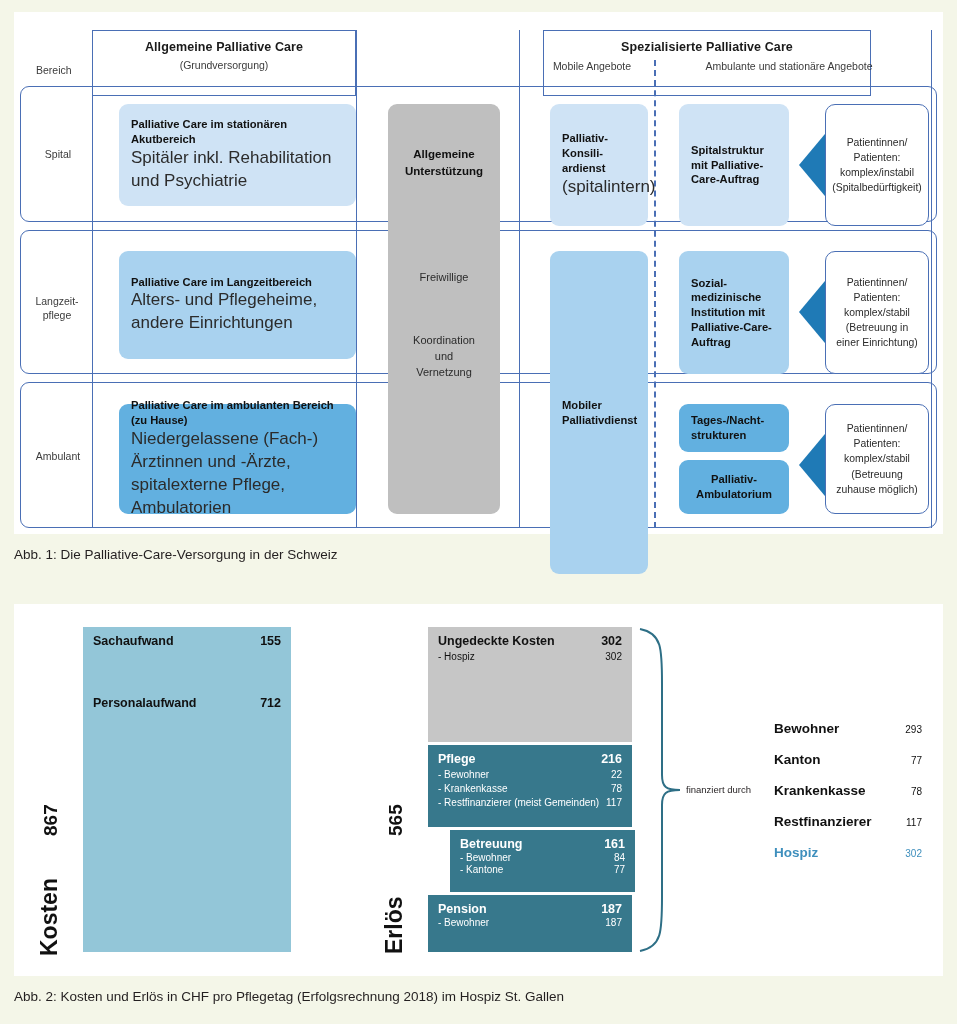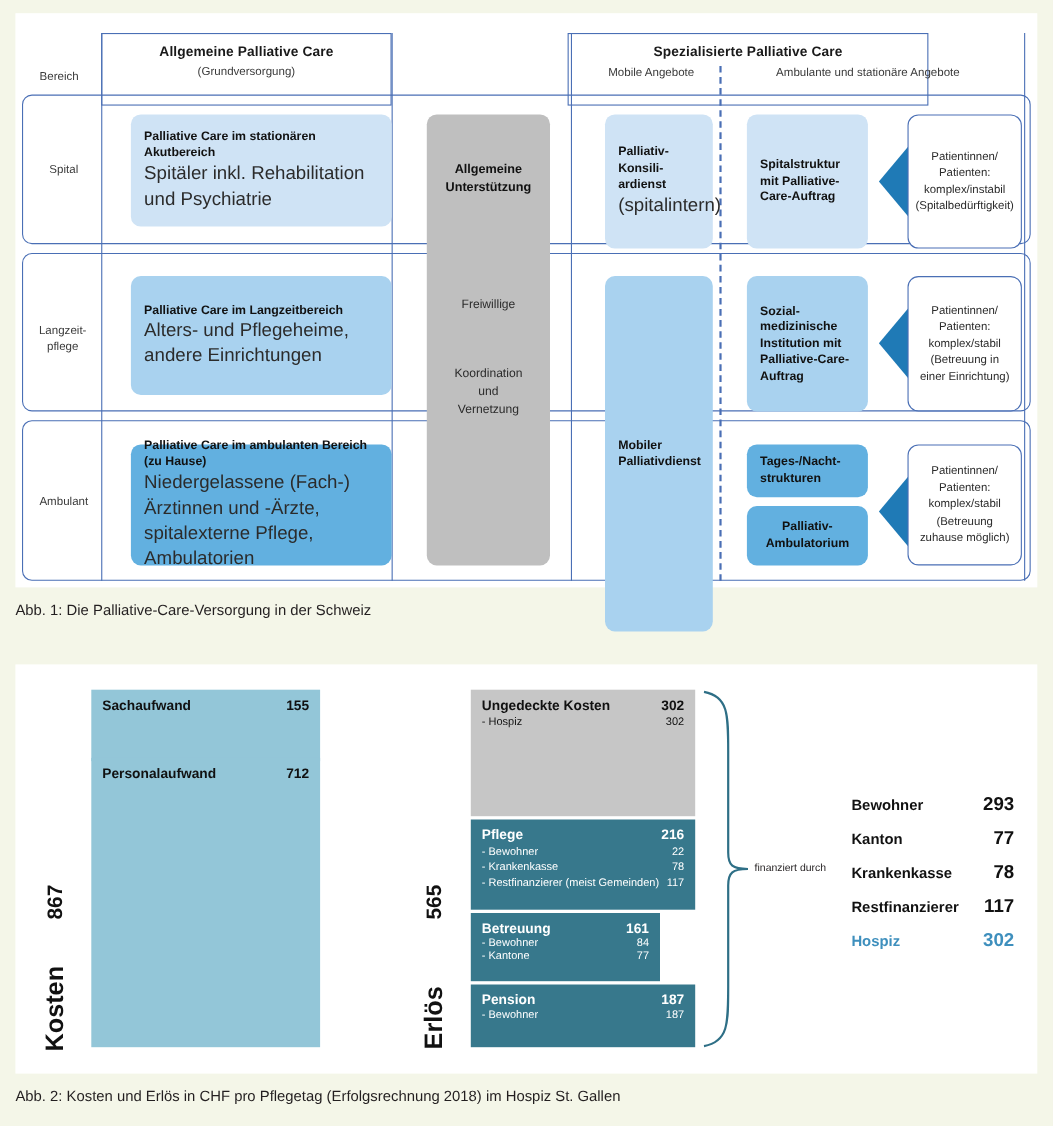--- a/index.html
+++ b/index.html
@@ -82,37 +82,37 @@
   .seg-light{background:#93c6d8;color:#111;}
   .seg-gray{background:#c6c6c6;color:#111;}
   .seg-teal{background:#37788c;color:#ffffff;}
 
   .brace{position:absolute;}
   .fin-label{position:absolute;font-size:9.5px;color:#231f20;}
 
   .fin-list{position:absolute;}
   .fin-item{position:absolute;display:flex;width:148px;justify-content:space-between;align-items:baseline;}
   .fin-item .k{font-weight:bold;font-size:13.5px;color:#111;}
-  .fin-item .v{font-weight:bold;font-size:17px;color:#111;}
+  .fin-item .v{font-weight:normal;font-size:10px;color:#111;}
   .fin-item.hospiz .k,.fin-item.hospiz .v{color:#3e8fbd;}
 </style>
 </head>
 <body>
 
 <div class="page">
 
   <div class="fig1">
     <div class="fig1-inner">
 
       <div class="colgroup" style="left:78px;top:18px;width:264px;height:66px;">
         <div class="colgroup-title" style="top:9px;">Allgemeine Palliative Care</div>
         <div class="colgroup-sub" style="top:28px;">(Grundversorgung)</div>
       </div>
 
-      <div class="colgroup" style="left:502px;top:18px;width:328px;height:66px;">
+      <div class="colgroup" style="left:529px;top:18px;width:328px;height:66px;">
         <div class="colgroup-title" style="top:9px;">Spezialisierte Palliative Care</div>
       </div>
       <div class="col-sublabel" style="left:513px;top:48px;width:130px;">Mobile Angebote</div>
       <div class="col-sublabel" style="left:650px;top:48px;width:250px;">Ambulante und stationäre Angebote</div>
 
       <div class="bereich-label" style="left:22px;top:52px;">Bereich</div>
 
       <div style="position:absolute;left:78px;top:18px;width:1px;height:498px;background:#4a6fb5;"></div>
       <div style="position:absolute;left:342px;top:18px;width:1px;height:498px;background:#4a6fb5;"></div>
       <div style="position:absolute;left:505px;top:18px;width:1px;height:498px;background:#4a6fb5;"></div>
@@ -272,21 +272,21 @@
         <div class="seg-row">
           <span>- Krankenkasse</span>
           <span>78</span>
         </div>
         <div class="seg-row">
           <span>- Restfinanzierer (meist Gemeinden)</span>
           <span>117</span>
         </div>
       </div>
 
-      <div class="seg seg-teal" style="left:414px;top:226px;width:172px;height:62px;">
+      <div class="seg seg-teal" style="left:436px;top:226px;width:185px;height:62px;">
         <div class="seg-head">
           <span class="lbl">Betreuung</span>
           <span class="val">161</span>
         </div>
         <div class="seg-row" style="margin-top:1px;">
           <span>- Bewohner</span>
           <span>84</span>
         </div>
         <div class="seg-row" style="margin-top:1px;">
           <span>- Kantone</span>

